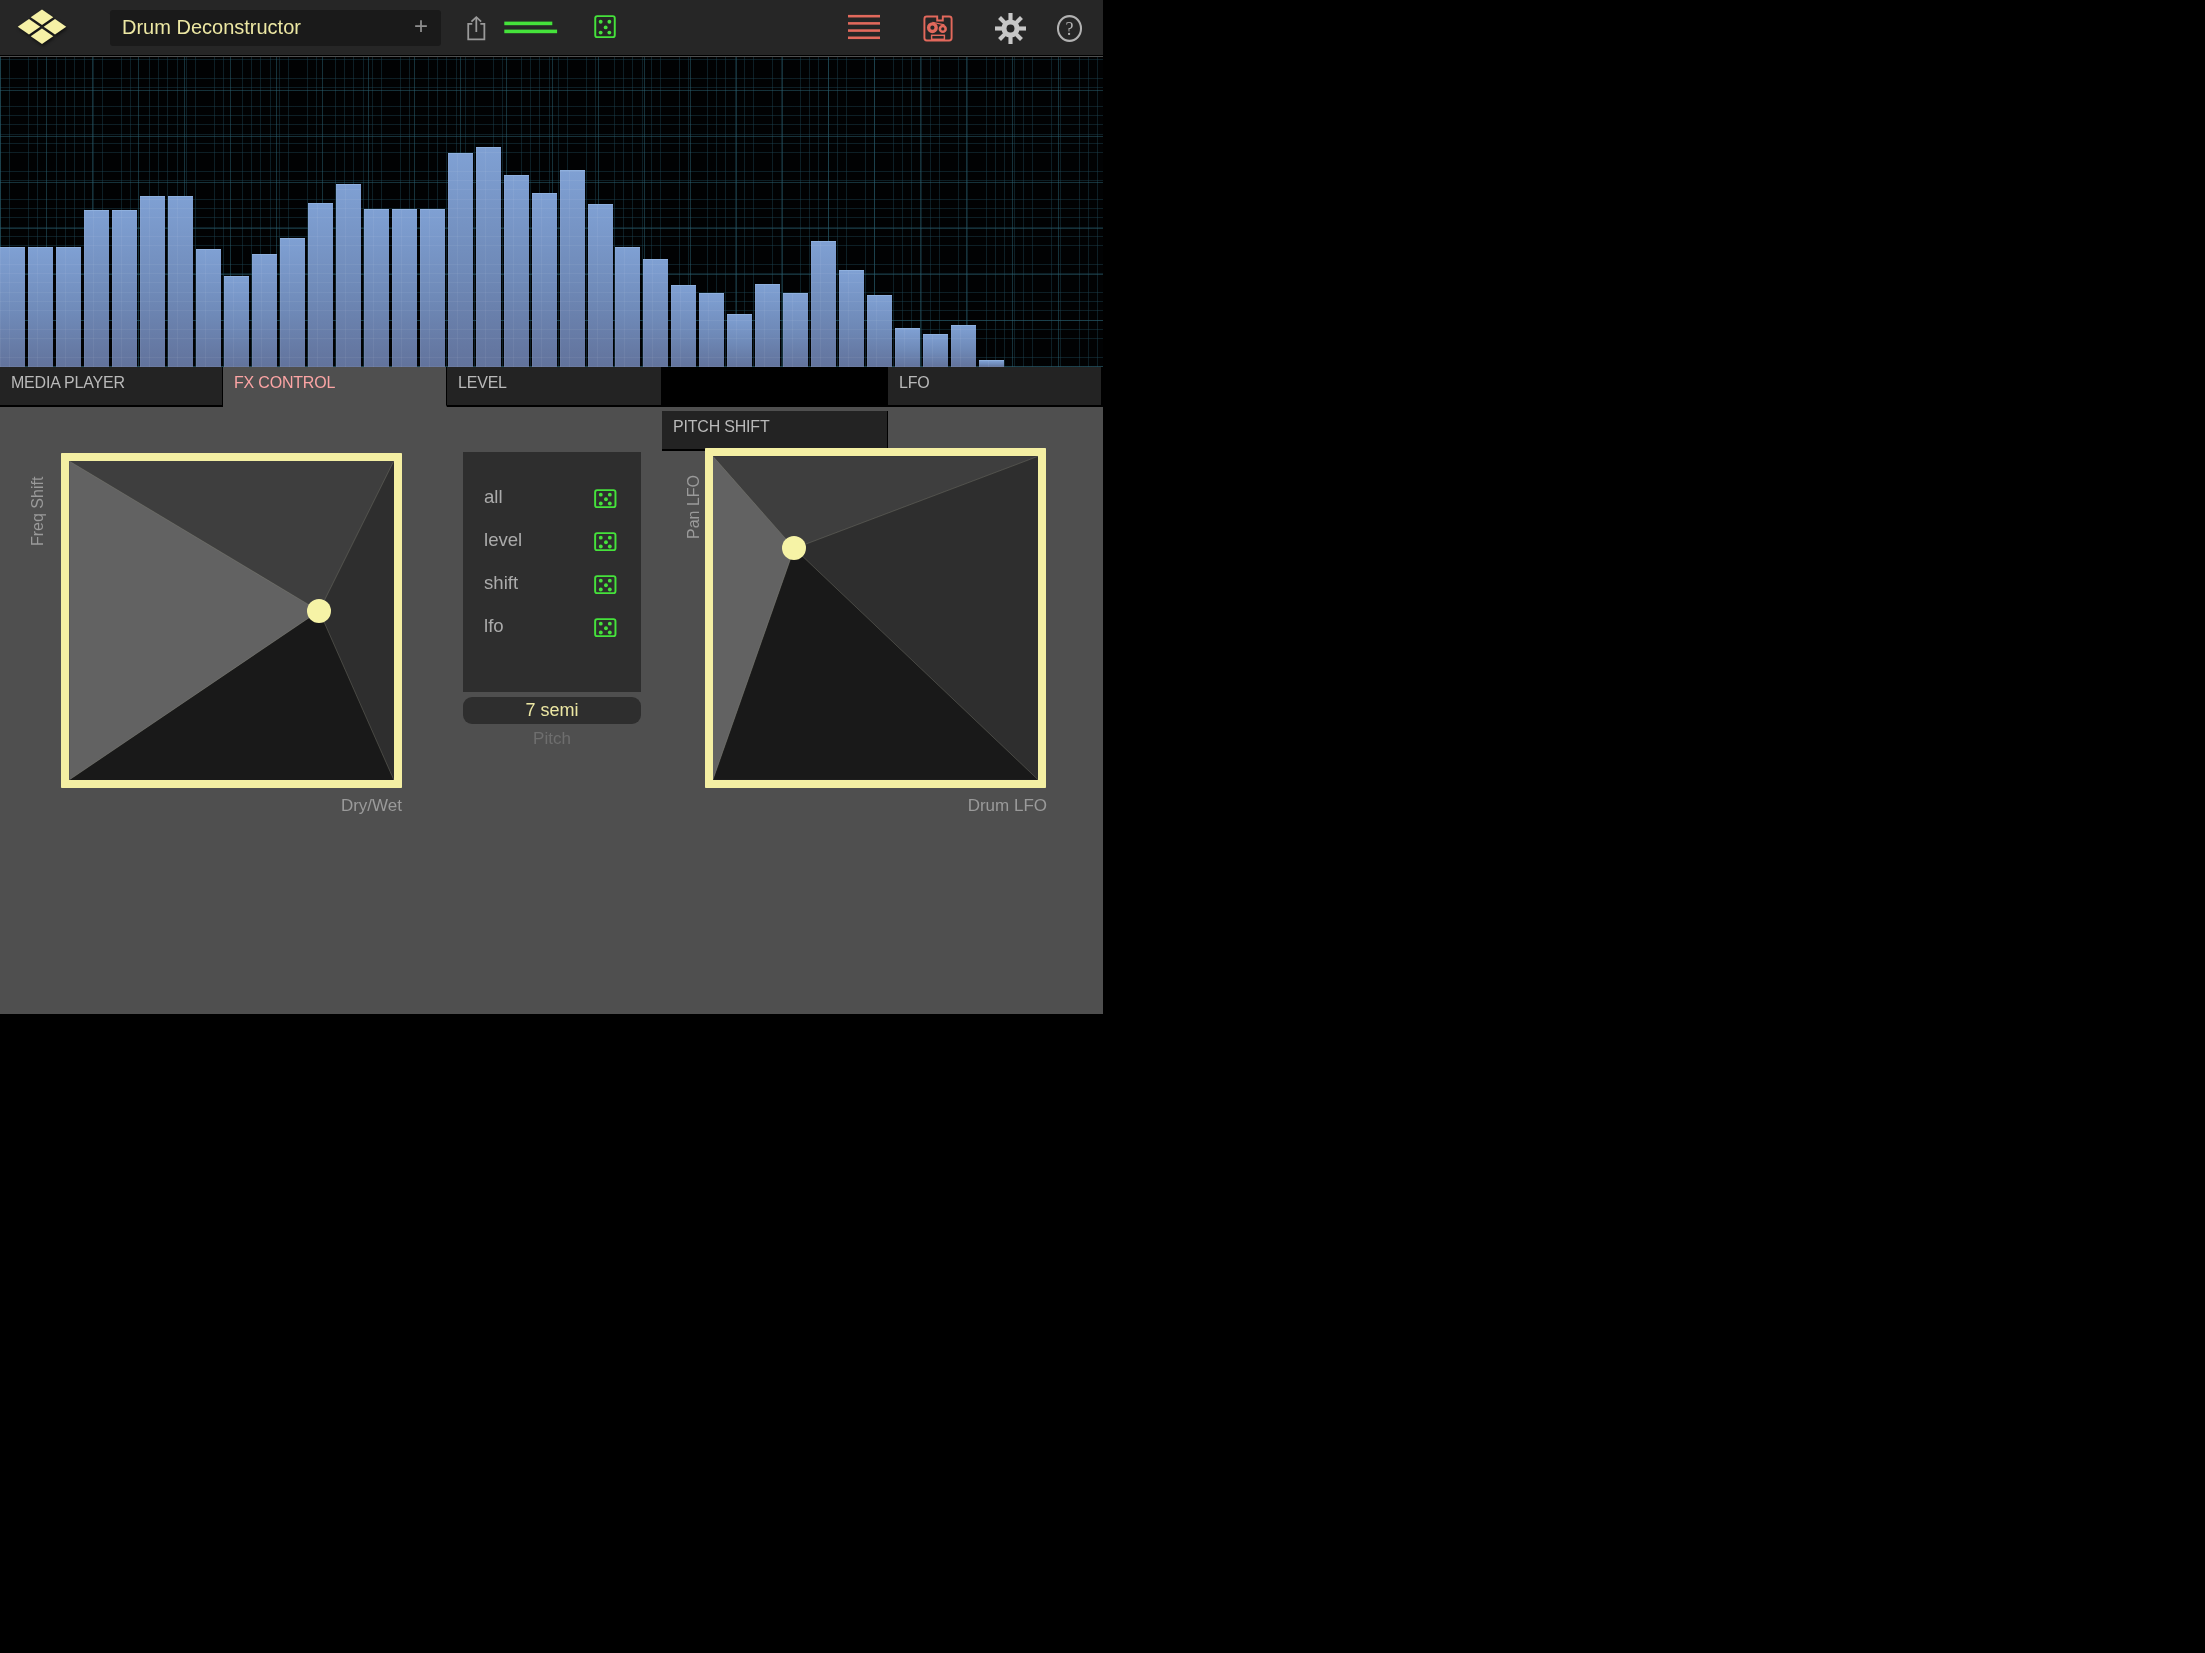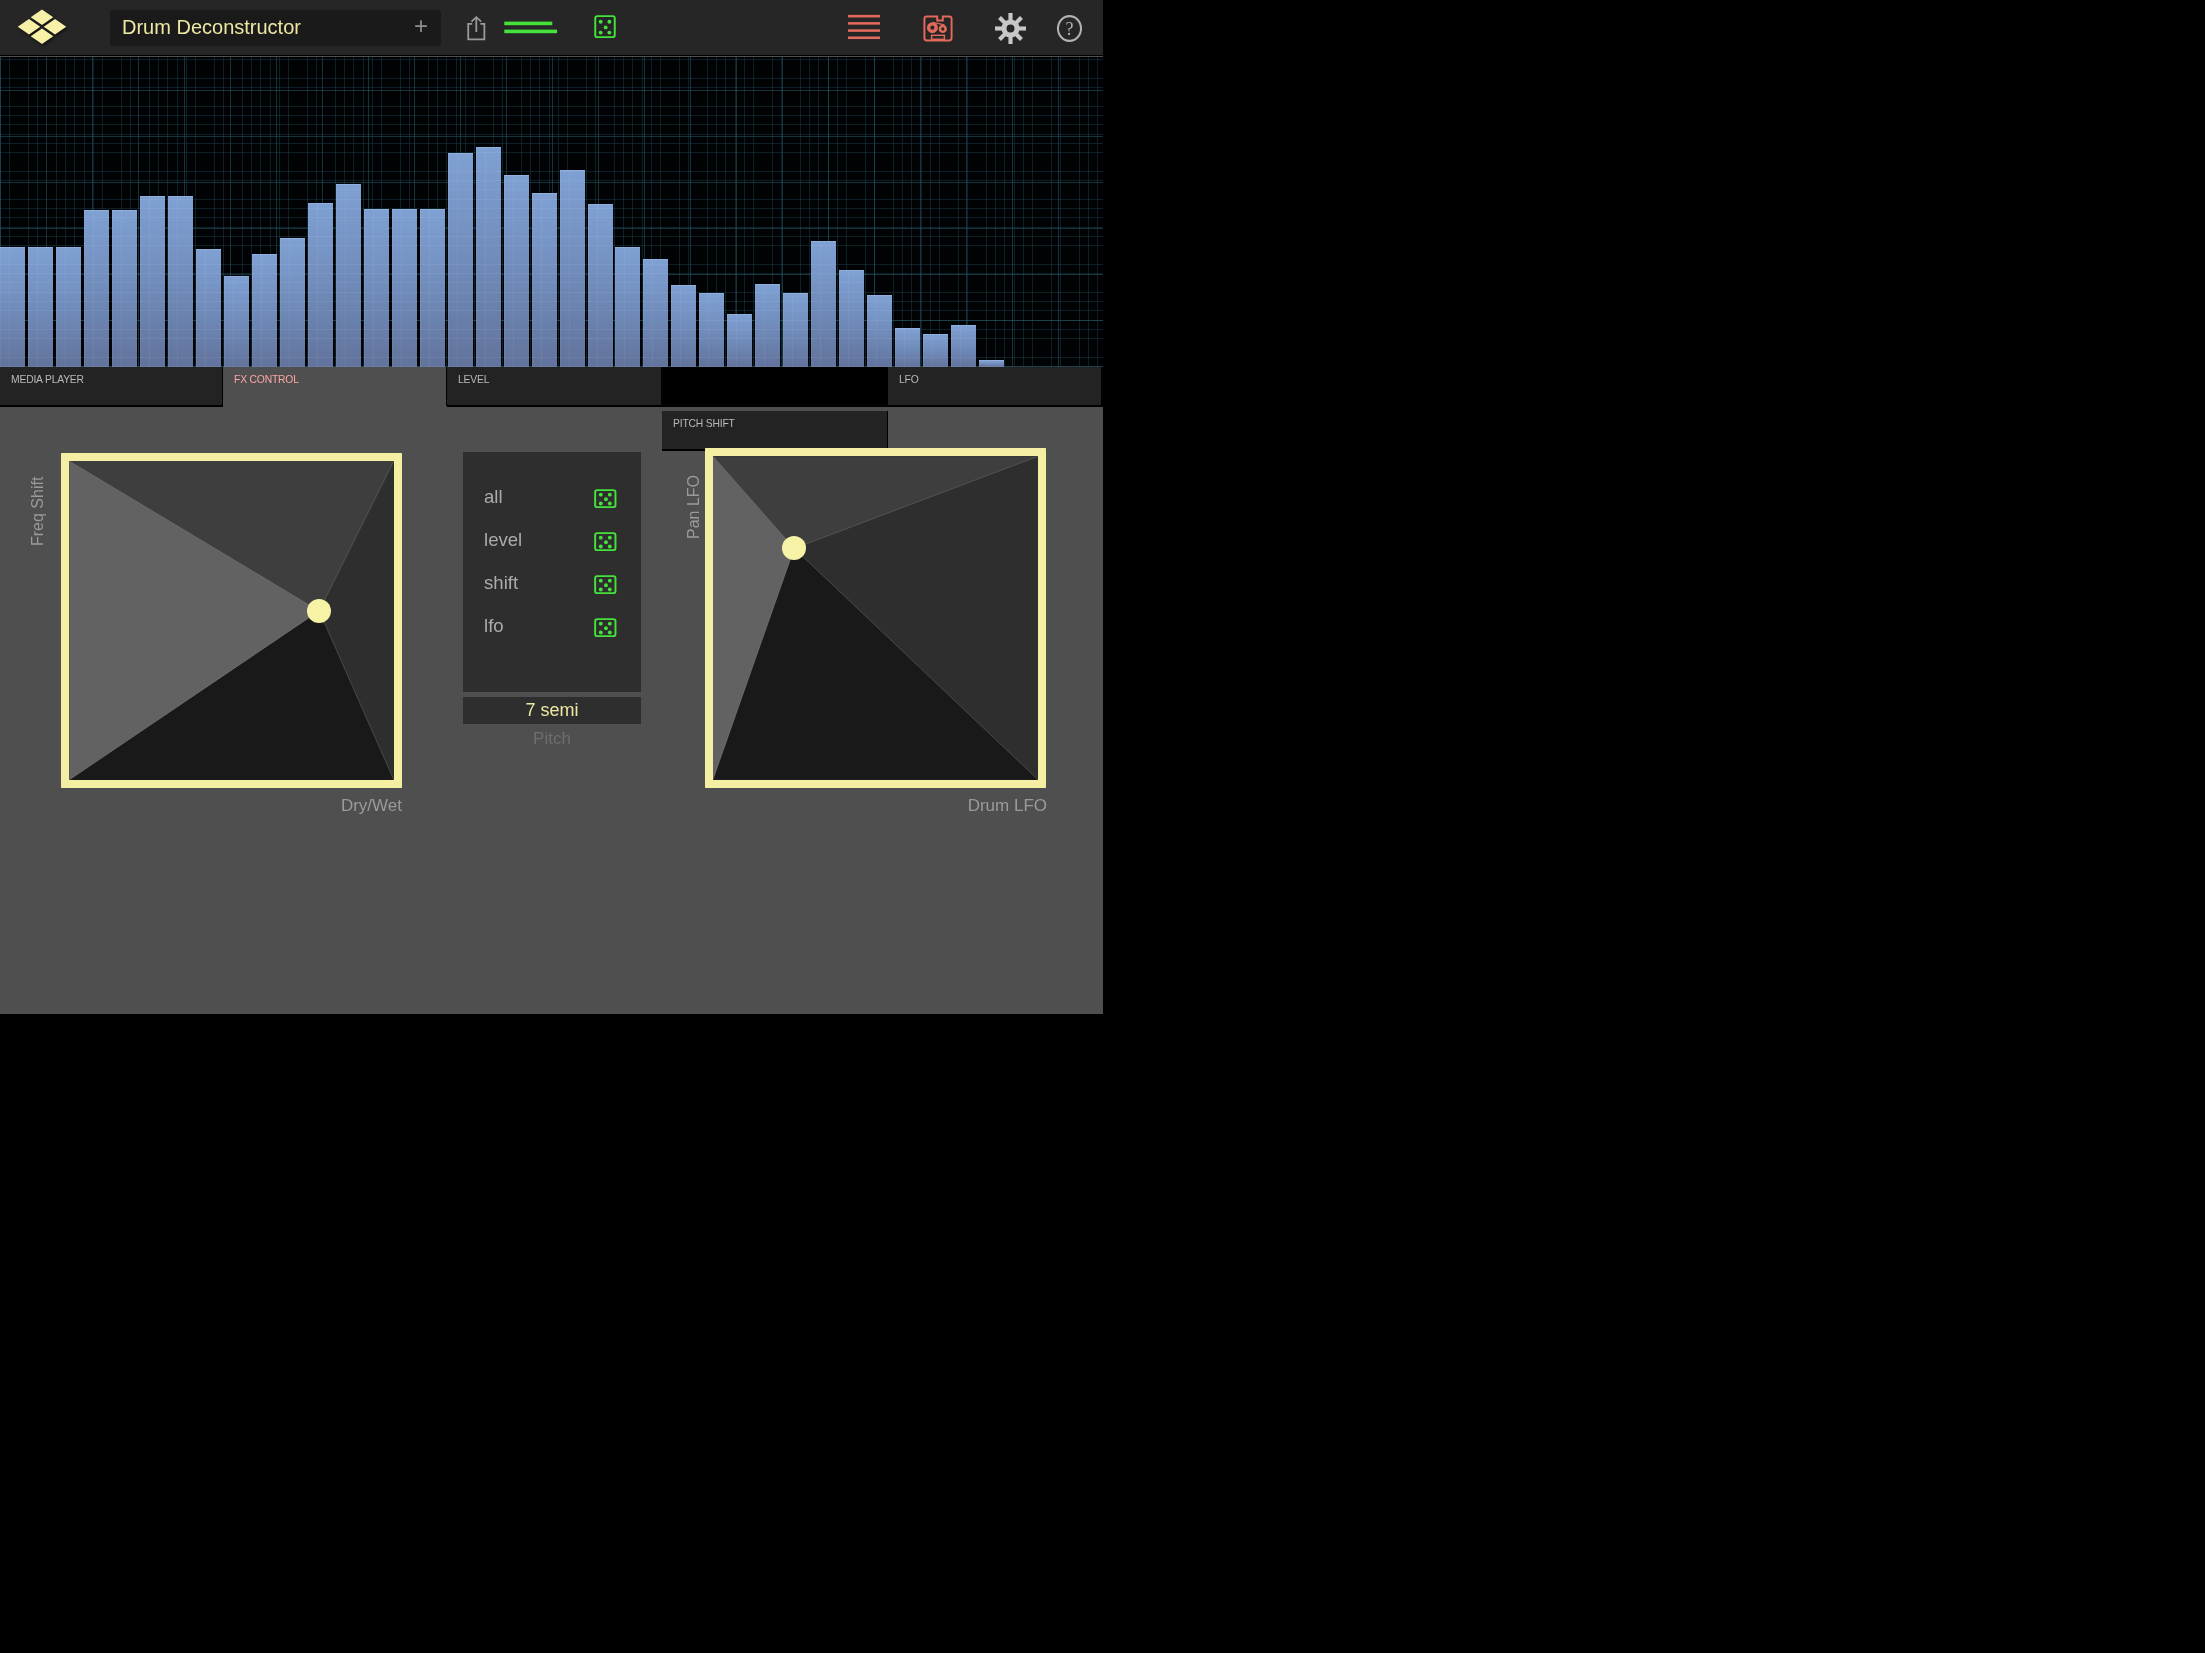--- a/index.html
+++ b/index.html
@@ -49,21 +49,21 @@
       repeating-linear-gradient(90deg, rgba(255,255,255,.05) 0 0.8px, transparent 0.8px 9.3px),
       linear-gradient(180deg,#7fa0d3 0%,#6f8ab8 55%,#62739c 100%);
     border-top:0.8px solid #8fb0de;
   }
   
   .tabs{
     position:absolute;left:0;top:367px;width:1103px;height:40px;
     display:flex;background:#000;
   }
   .tab{
-    height:100%;background:#232323;color:#b9b9b9;font-size:11px;
+    height:100%;background:#232323;color:#b9b9b9;font-size:17px;
     padding:5.7px 0 0 11.3px;border-right:1.6px solid #000;border-bottom:2.4px solid #000;
     letter-spacing:-0.2px;white-space:nowrap;cursor:default;
   }
   .tab span{display:inline-block;transform:scaleX(.94);transform-origin:left;}
   .tab:nth-child(1){width:223px;}
   .tab:nth-child(2){width:224px;}
   .tab:nth-child(3){width:215px;}
   .tab:nth-child(4){width:226px;margin-top:44px;}
   .tab:nth-child(5){width:213px;border-right:none;}
   .tab.active{background:#4f4f4f;color:#fca5a5;border-bottom:2.4px solid #4f4f4f;}
@@ -96,21 +96,21 @@
     background:#2e2e2e;padding-top:13px;
   }
   .rnd-row{
     height:43px;display:flex;align-items:flex-end;justify-content:space-between;
     padding:0 24px 0 21px;
   }
   .rnd-label{color:#ababab;font-size:18.6px;}
   .dice-btn{width:22.6px;height:19.4px;display:flex;cursor:pointer;}
   .range-bar{
     position:absolute;left:463px;top:697px;width:178px;height:27px;
-    background:#2e2e2e;display:flex;align-items:center;justify-content:center;
+    background:#2e2e2e;display:flex;align-items:center;justify-content:center;border-radius:9px;
   }
   .range-value{color:#ece7a3;font-size:18px;}
   .range-label{
     position:absolute;left:463px;top:729px;width:178px;text-align:center;
     color:#6e6e6e;font-size:17px;
   }
 </style>
 </head>
 <body>
 

